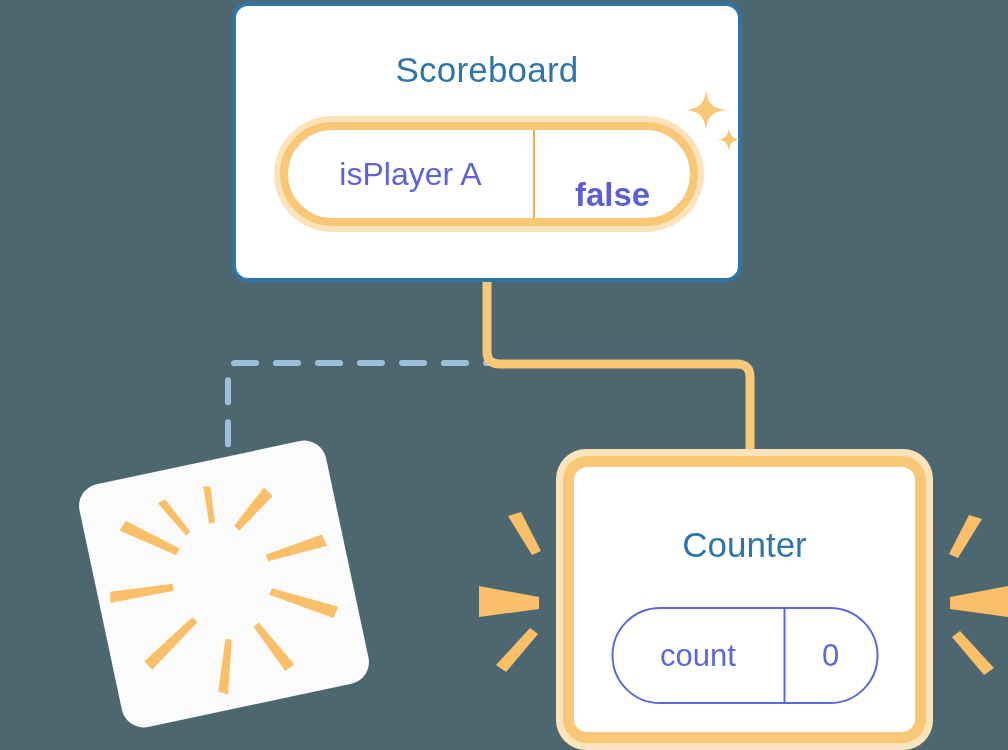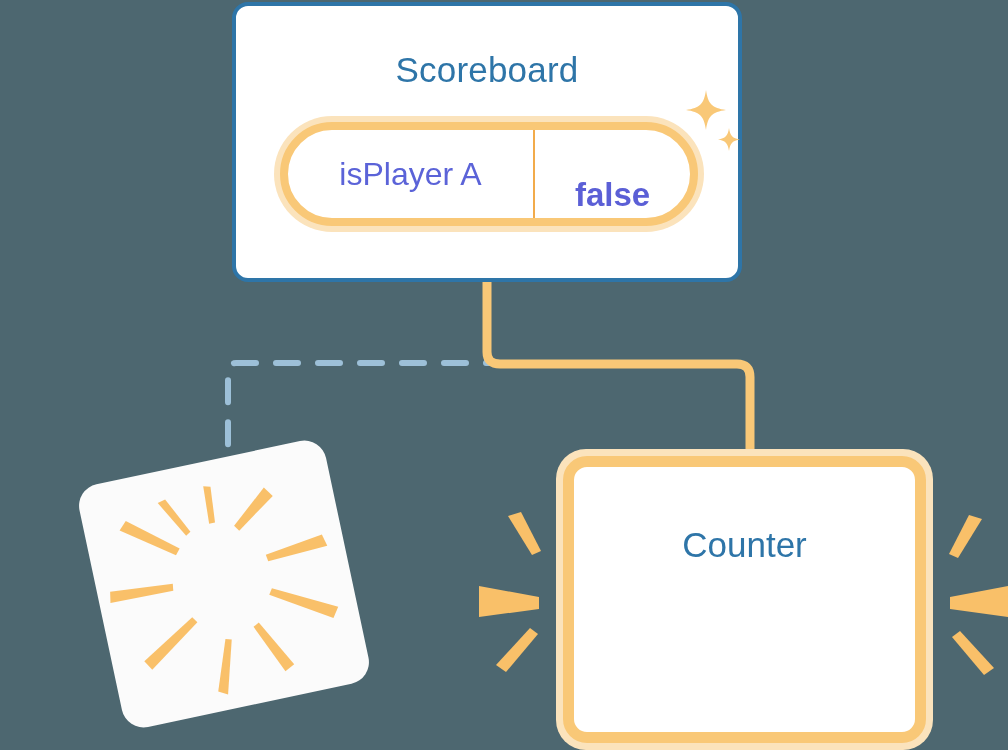--- a/index.html
+++ b/index.html
@@ -237,20 +237,24 @@
         <polygon points="35,50 43,42 90,80 85,86"></polygon>
         <polygon points="78,31 86,29 104,66 99,69"></polygon>
       </g>
     </svg>
   </div>
 
   <div id="counter-card">
     <div id="counter-card-inner">
       <div id="counter-title">Counter</div>
 
+      <div id="counter-pill">
+        <div id="counter-pill-key">count</div>
+        <div id="counter-pill-value">0</div>
+      </div>
     </div>
   </div>
 
   <svg class="layer" id="burst-layer-left" viewBox="0 0 1008 750">
     <g fill="#f9c069">
       <polygon points="508,516 521,512 541,551 532,555"></polygon>
       <polygon points="479,586 539,597 539,609 479,617"></polygon>
       <polygon points="506,672 496,665 530,628 538,634"></polygon>
     </g>
   </svg>

